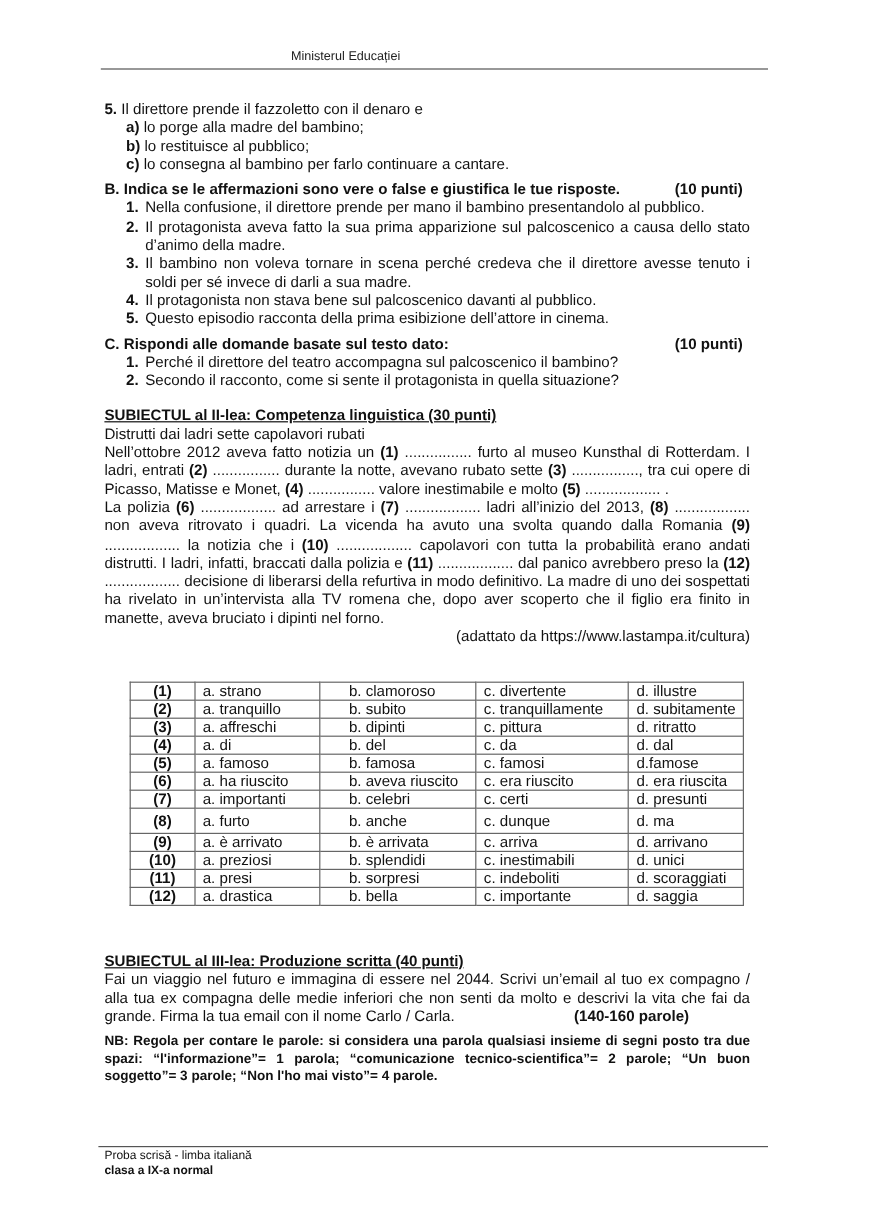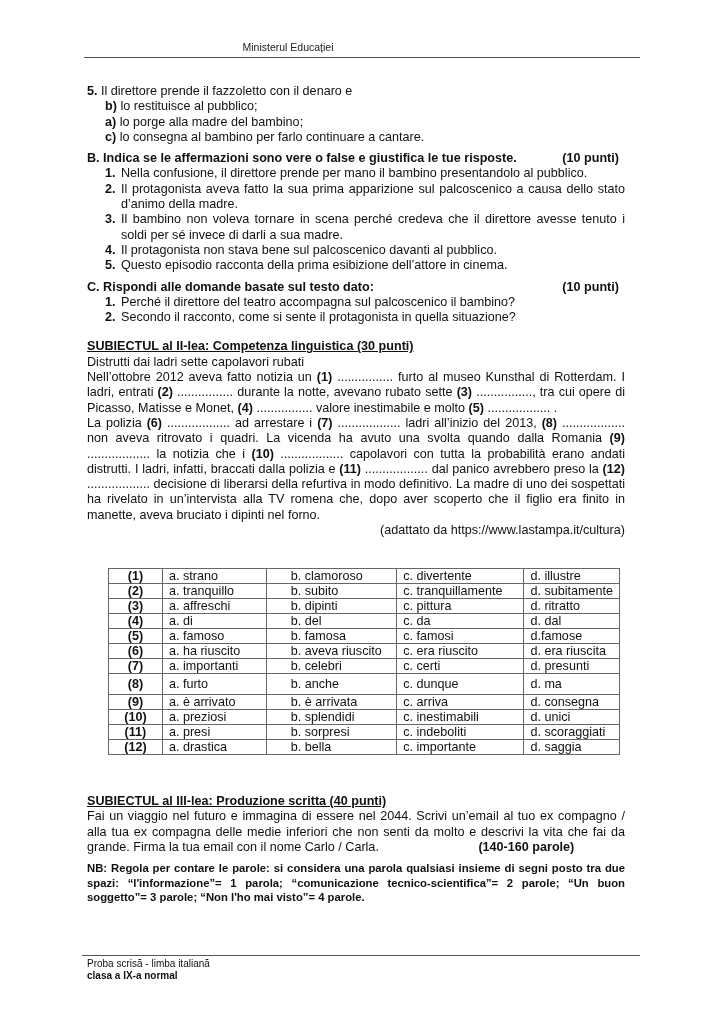--- a/index.html
+++ b/index.html
@@ -42,22 +42,22 @@
 
 <div class="header-title">Ministerul Educației</div>
 <div class="rule" style="top:57px;"></div>
 
 <div class="content">
 
   <div class="blk">
     <span class="b">5.</span>
     <span>Il direttore prende il fazzoletto con il denaro e</span>
   </div>
+  <div class="ind"><span class="b">a)</span> <span>lo porge alla madre del bambino;</span></div>
   <div class="ind"><span class="b">b)</span> <span>lo restituisce al pubblico;</span></div>
-  <div class="ind"><span class="b">a)</span> <span>lo porge alla madre del bambino;</span></div>
   <div class="ind"><span class="b">c)</span> <span>lo consegna al bambino per farlo continuare a cantare.</span></div>
 
   <div class="gap6"></div>
 
   <div class="sec">
     <span>B. Indica se le affermazioni sono vere o false e giustifica le tue risposte.</span>
     <span style="padding-right:6px;">(10 punti)</span>
   </div>
   <div class="numitem">
       <span class="n">1.</span>
@@ -160,21 +160,21 @@
         <td class="c1">a. furto</td>
         <td class="c2">b. anche</td>
         <td class="c3">c. dunque</td>
         <td class="c4">d. ma</td>
       </tr>
       <tr>
         <td class="num">(9)</td>
         <td class="c1">a. è arrivato</td>
         <td class="c2">b. è arrivata</td>
         <td class="c3">c. arriva</td>
-        <td class="c4">d. consegna</td>
+        <td class="c4">d. arrivano</td>
       </tr>
       <tr>
         <td class="num">(10)</td>
         <td class="c1">a. preziosi</td>
         <td class="c2">b. splendidi</td>
         <td class="c3">c. inestimabili</td>
         <td class="c4">d. unici</td>
       </tr>
       <tr>
         <td class="num">(11)</td>

